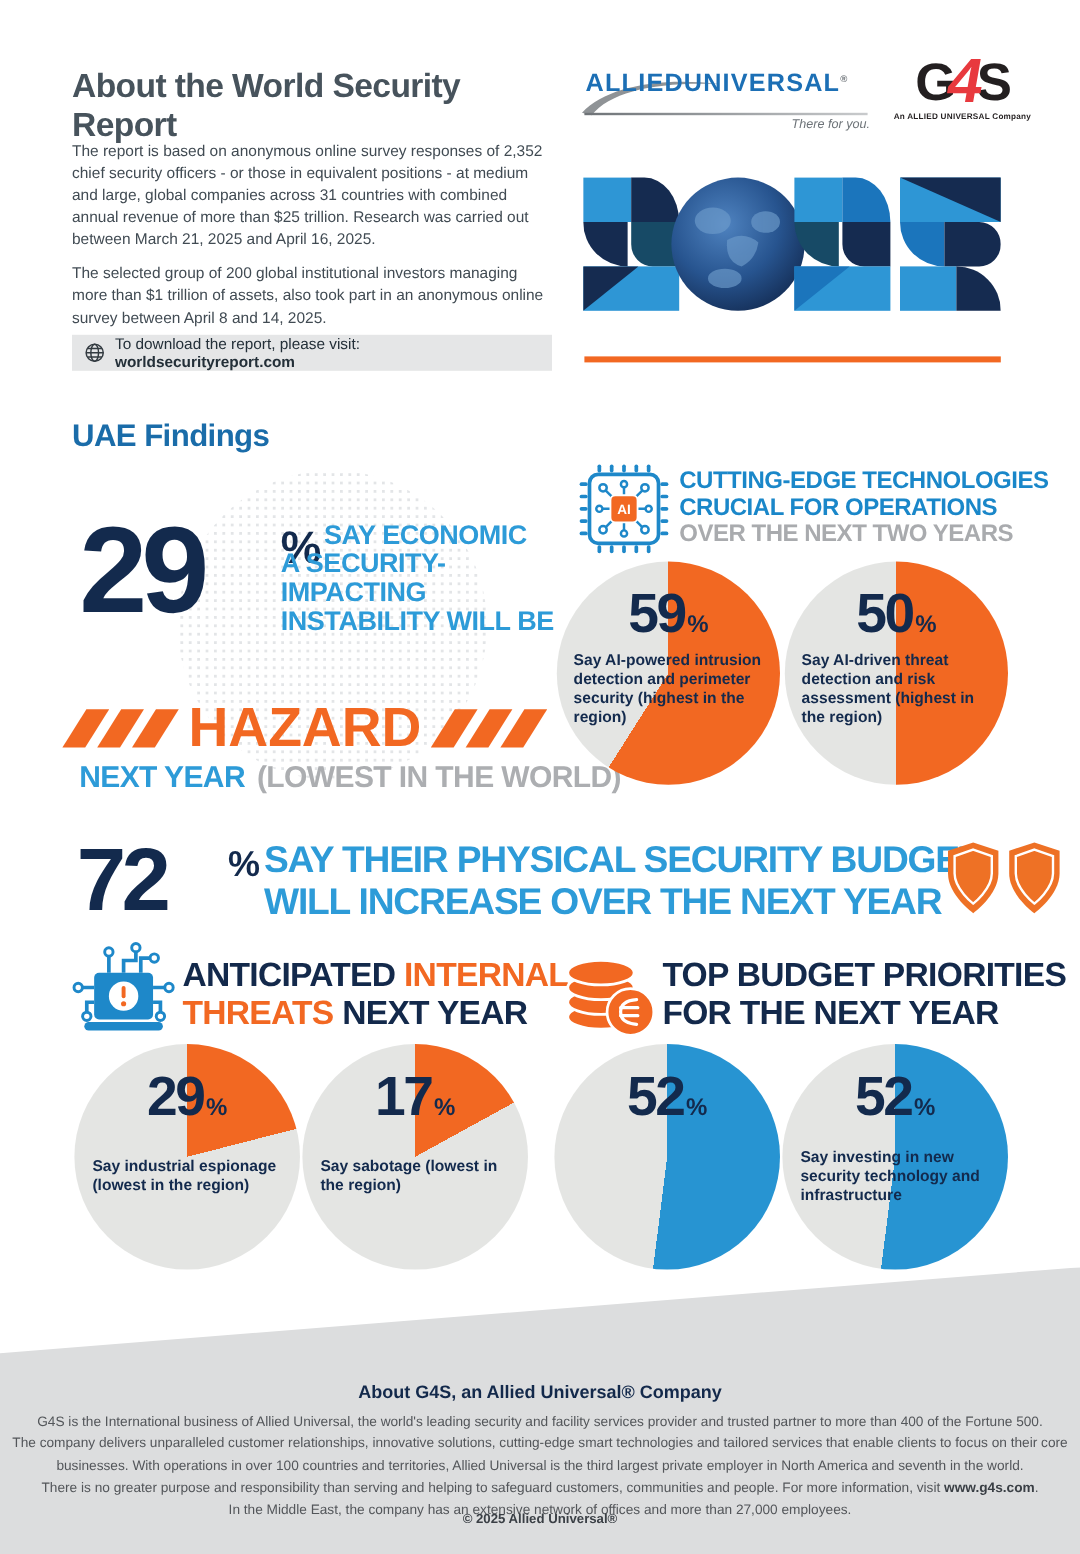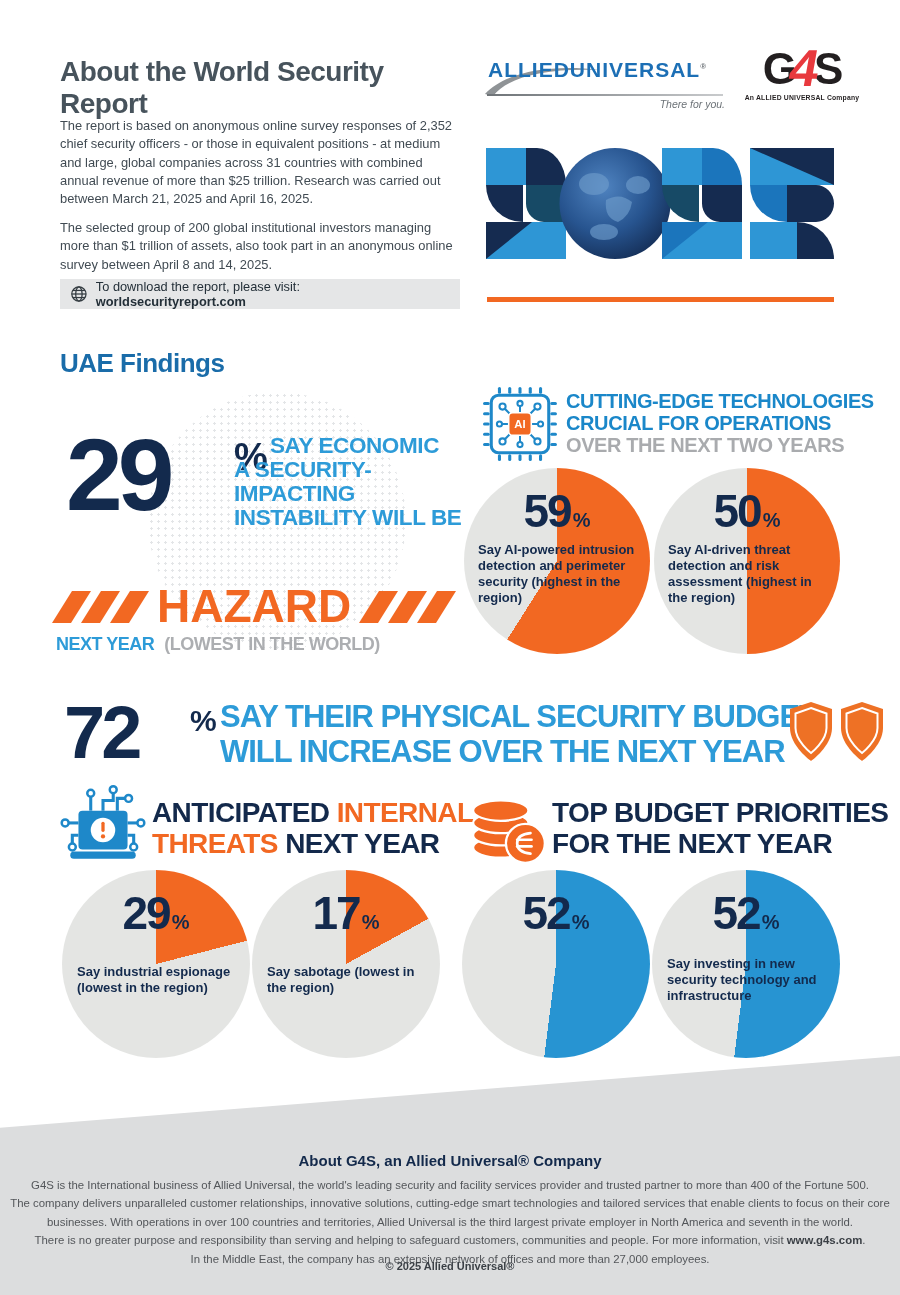--- a/index.html
+++ b/index.html
@@ -37,21 +37,21 @@
   .watermark{left:148px;top:392px;width:258px;height:258px;border-radius:50%;
      background-image:radial-gradient(#C9CDD1 1.1px,transparent 1.3px);background-size:7px 7px;opacity:.5;}
 
   .big29{left:66px;top:424px;font-size:102px;font-weight:800;color:#132A4D;line-height:1;letter-spacing:-5px;}
   .pct29{left:234px;top:436px;font-size:38px;font-weight:800;color:#132A4D;}
   .lines29{left:234px;top:434px;width:232px;font-size:22.5px;font-weight:700;color:#2D9BD8;line-height:1.07;letter-spacing:-0.4px;}
   .lines29 .ind{margin-left:36px;display:inline-block;}
   .hazard-row{left:62px;top:586px;display:flex;align-items:center;gap:10px;}
   .stripe{width:19px;height:32px;background:#F26822;transform:skewX(-32deg);}
   .hazard-word{font-size:46px;font-weight:800;color:#F26822;line-height:0.9;margin:0 8px;letter-spacing:0;}
-  .nextyear-row{left:56px;top:634px;font-size:18px;font-weight:800;letter-spacing:-0.5px;white-space:nowrap;text-align:right;}
+  .nextyear-row{left:66px;top:634px;font-size:25px;font-weight:800;letter-spacing:-0.5px;white-space:nowrap;text-align:right;}
   .ny{color:#2D9BD8;}
   .lw{color:#ACAEB1;margin-left:10px;}
 
   .ai-icon{left:482px;top:386px;}
   .tech-head{left:566px;top:390px;font-weight:800;line-height:1.1;letter-spacing:-0.4px;}
   .tech-l{font-size:20px;color:#1A87C9;}
   .tech-g{font-size:20px;color:#A9ABAE;}
 
   
   .pie{position:absolute;border-radius:50%;}

